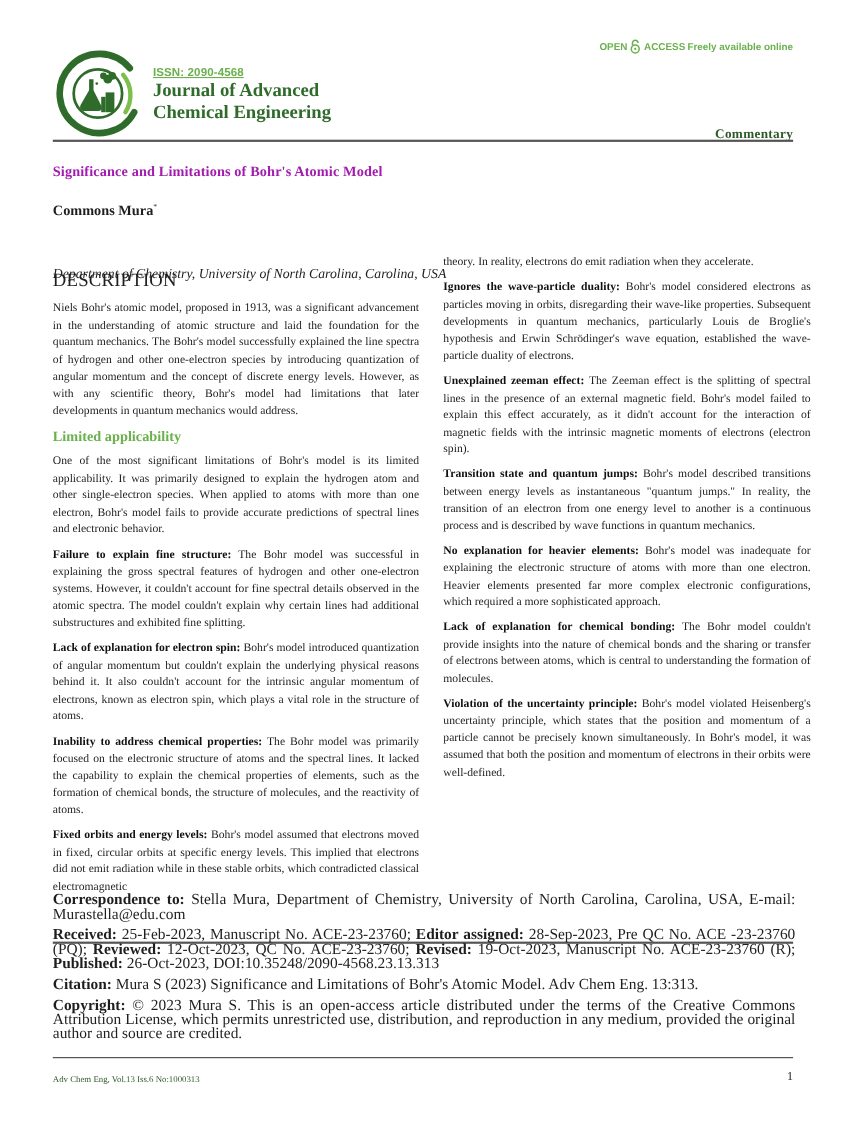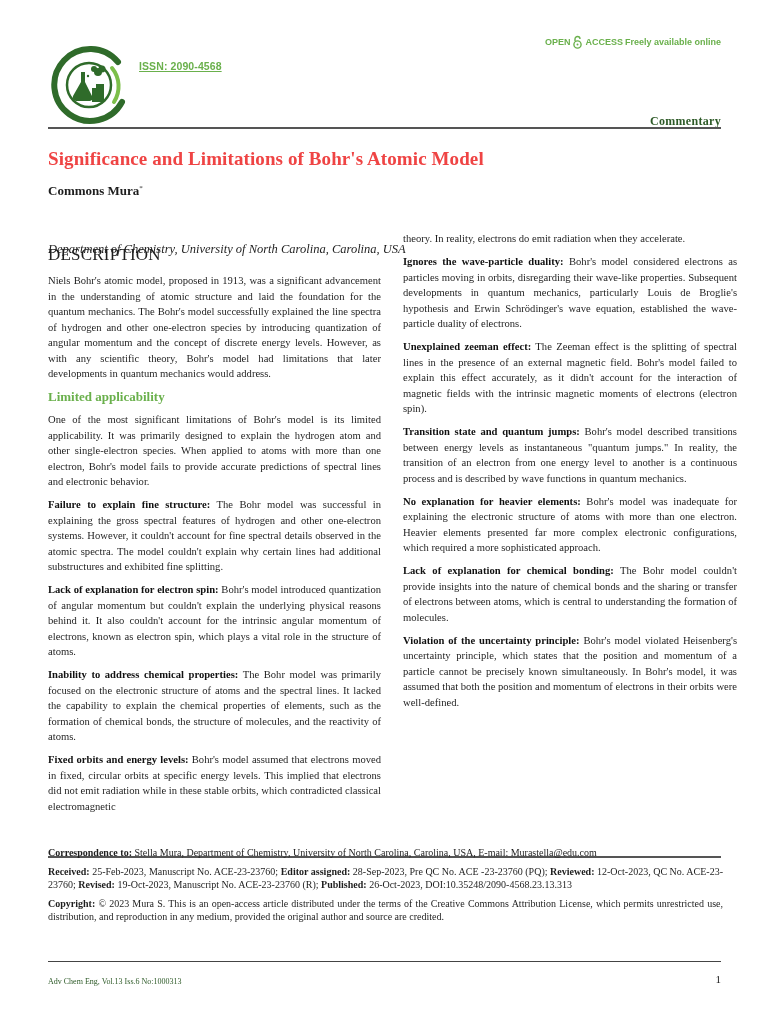--- a/index.html
+++ b/index.html
@@ -12,37 +12,37 @@
   #issn { left: 139px; top: 60px; font-family: "Liberation Sans", sans-serif; font-weight: bold;
           font-size: 10.5px; color: #6ab04c; text-decoration: underline; letter-spacing: 0.1px; }
   #journal-title { left: 139px; top: 72px; font-size: 17px; font-weight: bold; color: #2f6b2a; line-height: 20px; }
   #open-access { right: 47px; top: 35px; font-family: "Liberation Sans", sans-serif; font-weight: bold;
                  font-size: 9px; color: #6ab04c; display: flex; align-items: center; gap: 2px; }
   #open-access svg { width: 11px; height: 14px; }
   #article-type { right: 47px; top: 114px; font-size: 12px; font-weight: bold; color: #2d5a27; letter-spacing: 0.3px; text-align: right; }
   #header-rule { left: 48px; top: 127px; width: 673px; height: 2px; background: #555; }
 
   
-  #article-title { left: 48px; top: 148px; font-size: 19px; font-weight: bold; color: #ef4444; letter-spacing: 0.1px; }
+  #article-title { left: 48px; top: 148px; font-size: 13px; font-weight: bold; color: #a21caf; letter-spacing: 0.1px; }
   #author { left: 48px; top: 183px; font-size: 13px; font-weight: bold; }
   #author sup { font-size: 7px; font-weight: normal; }
   #affiliation { left: 48px; top: 210px; font-size: 12.5px; font-style: italic; margin-top: 32px; }
 
   
   .col { top: 245px; width: 333px; font-size: 10.6px; line-height: 15.5px; text-align: justify; }
   #col-left { left: 48px; }
   #col-right { left: 391px; width: 334px; top: 231px; margin-left: 12px; }
   .col p { margin: 0 0 7.5px 0; hyphens: none; }
   .col b { font-weight: bold; color: #111; }
   h2.desc { font-size: 17px; font-weight: normal; margin: 0 0 8px 0; letter-spacing: 0.2px; line-height: 20px; }
   h3.sub { font-size: 13px; font-weight: bold; color: #6ab04c; margin: 6px 0 7px 0; line-height: 16px; }
 
   
   #footer-rule-top { left: 48px; top: 856px; width: 673px; height: 2px; background: #555; }
-  #footer-info { left: 48px; top: 846px; width: 675px; font-size: 10px; line-height: 13px; text-align: justify; }
+  #footer-info { left: 48px; top: 812px; width: 675px; font-size: 14px; line-height: 13px; text-align: justify; }
   #footer-info p { margin: 0 0 6px 0; }
   #footer-rule-bottom { left: 48px; top: 961px; width: 673px; height: 1px; background: #444; }
   #footer-journal { left: 48px; top: 977px; font-size: 8px; color: #2d5a27; }
   #page-number { right: 47px; top: 973px; font-size: 11px; color: #222; }
 </style>
 </head>
 <body>
 
 <div id="logo" class="abs">
   <svg viewBox="0 0 82 82" width="82" height="82">
@@ -53,20 +53,22 @@
     <rect x="44" y="44" width="4" height="14" fill="#2f6b2a"></rect>
     <rect x="48" y="40" width="8" height="18" fill="#2f6b2a"></rect>
     <circle cx="50" cy="28" r="4" fill="#2f6b2a"></circle>
     <circle cx="54" cy="25" r="3.5" fill="#2f6b2a"></circle>
     <circle cx="46" cy="25" r="3" fill="#2f6b2a"></circle>
     <circle cx="40" cy="32" r="1.2" fill="#2f6b2a"></circle>
   </svg>
 </div>
 <div id="issn" class="abs">ISSN: 2090-4568</div>
 <div id="journal-title" class="abs">
+  <div>Journal of Advanced</div>
+  <div>Chemical Engineering</div>
 </div>
 
 <div id="open-access" class="abs">
   <span>OPEN</span>
   <svg viewBox="0 0 11 14">
     <path d="M3 6 L3 4 A2.5 2.5 0 0 1 8 4" fill="none" stroke="#6ab04c" stroke-width="1.4"></path>
     <circle cx="5.5" cy="9.5" r="3.6" fill="none" stroke="#6ab04c" stroke-width="1.4"></circle>
     <circle cx="5.5" cy="9.5" r="1" fill="#6ab04c"></circle>
   </svg>
   <span>ACCESS</span>
@@ -100,17 +102,18 @@
   <p><b>Transition state and quantum jumps:</b><span> Bohr's model described transitions between energy levels as instantaneous "quantum jumps." In reality, the transition of an electron from one energy level to another is a continuous process and is described by wave functions in quantum mechanics.</span></p>
   <p><b>No explanation for heavier elements:</b><span> Bohr's model was inadequate for explaining the electronic structure of atoms with more than one electron. Heavier elements presented far more complex electronic configurations, which required a more sophisticated approach.</span></p>
   <p><b>Lack of explanation for chemical bonding:</b><span> The Bohr model couldn't provide insights into the nature of chemical bonds and the sharing or transfer of electrons between atoms, which is central to understanding the formation of molecules.</span></p>
   <p><b>Violation of the uncertainty principle:</b><span> Bohr's model violated Heisenberg's uncertainty principle, which states that the position and momentum of a particle cannot be precisely known simultaneously. In Bohr's model, it was assumed that both the position and momentum of electrons in their orbits were well-defined.</span></p>
 </div>
 
 <div id="footer-rule-top" class="abs"></div>
 <div id="footer-info" class="abs">
   <p><b>Correspondence to:</b><span> Stella Mura, Department of Chemistry, University of North Carolina, Carolina, USA, E-mail: Murastella@edu.com</span></p>
   <p><b>Received:</b><span> 25-Feb-2023, Manuscript No. ACE-23-23760; </span><b>Editor assigned:</b><span> 28-Sep-2023, Pre QC No. ACE -23-23760 (PQ); </span><b>Reviewed:</b><span> 12-Oct-2023, QC No. ACE-23-23760; </span><b>Revised:</b><span> 19-Oct-2023, Manuscript No. ACE-23-23760 (R); </span><b>Published:</b><span> 26-Oct-2023, DOI:10.35248/2090-4568.23.13.313</span></p>
+  <p><b>Citation:</b><span> Mura S (2023) Significance and Limitations of Bohr's Atomic Model. Adv Chem Eng. 13:313.</span></p>
   <p><b>Copyright:</b><span> © 2023 Mura S. This is an open-access article distributed under the terms of the Creative Commons Attribution License, which permits unrestricted use, distribution, and reproduction in any medium, provided the original author and source are credited.</span></p>
 </div>
 <div id="footer-rule-bottom" class="abs"></div>
 <div id="footer-journal" class="abs">Adv Chem Eng, Vol.13 Iss.6 No:1000313</div>
 <div id="page-number" class="abs">1</div>
 
 </body></html>

